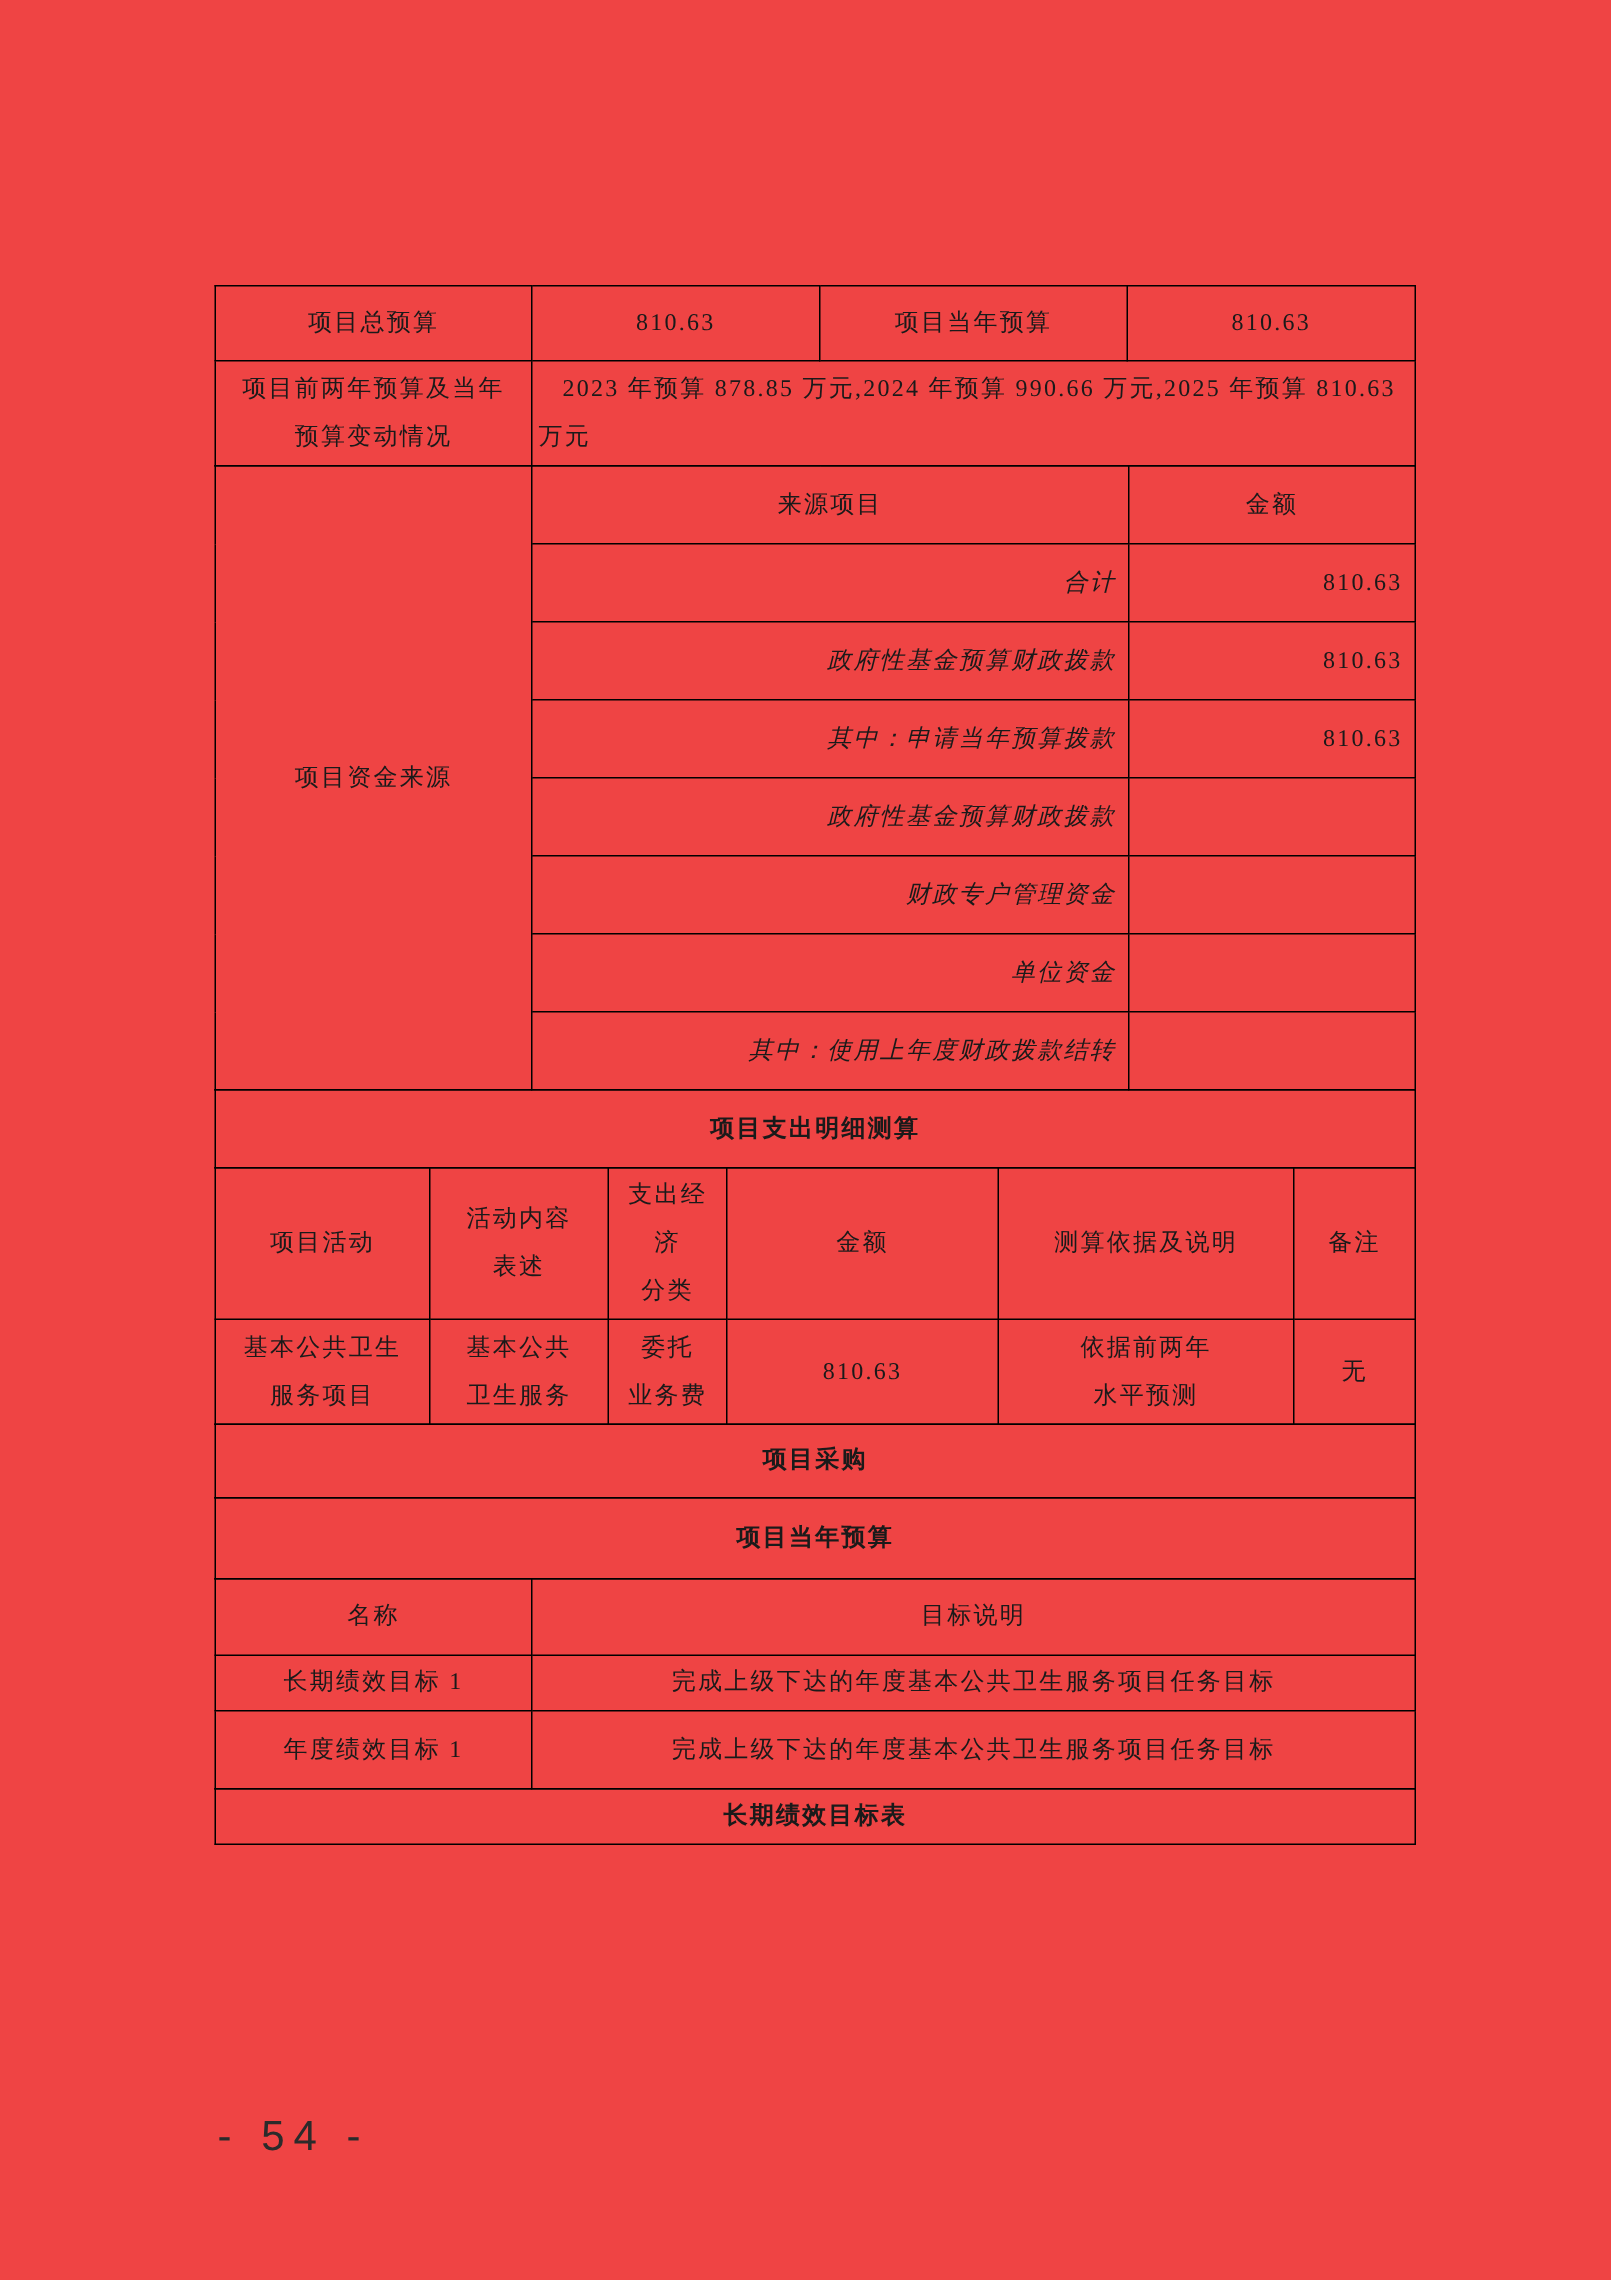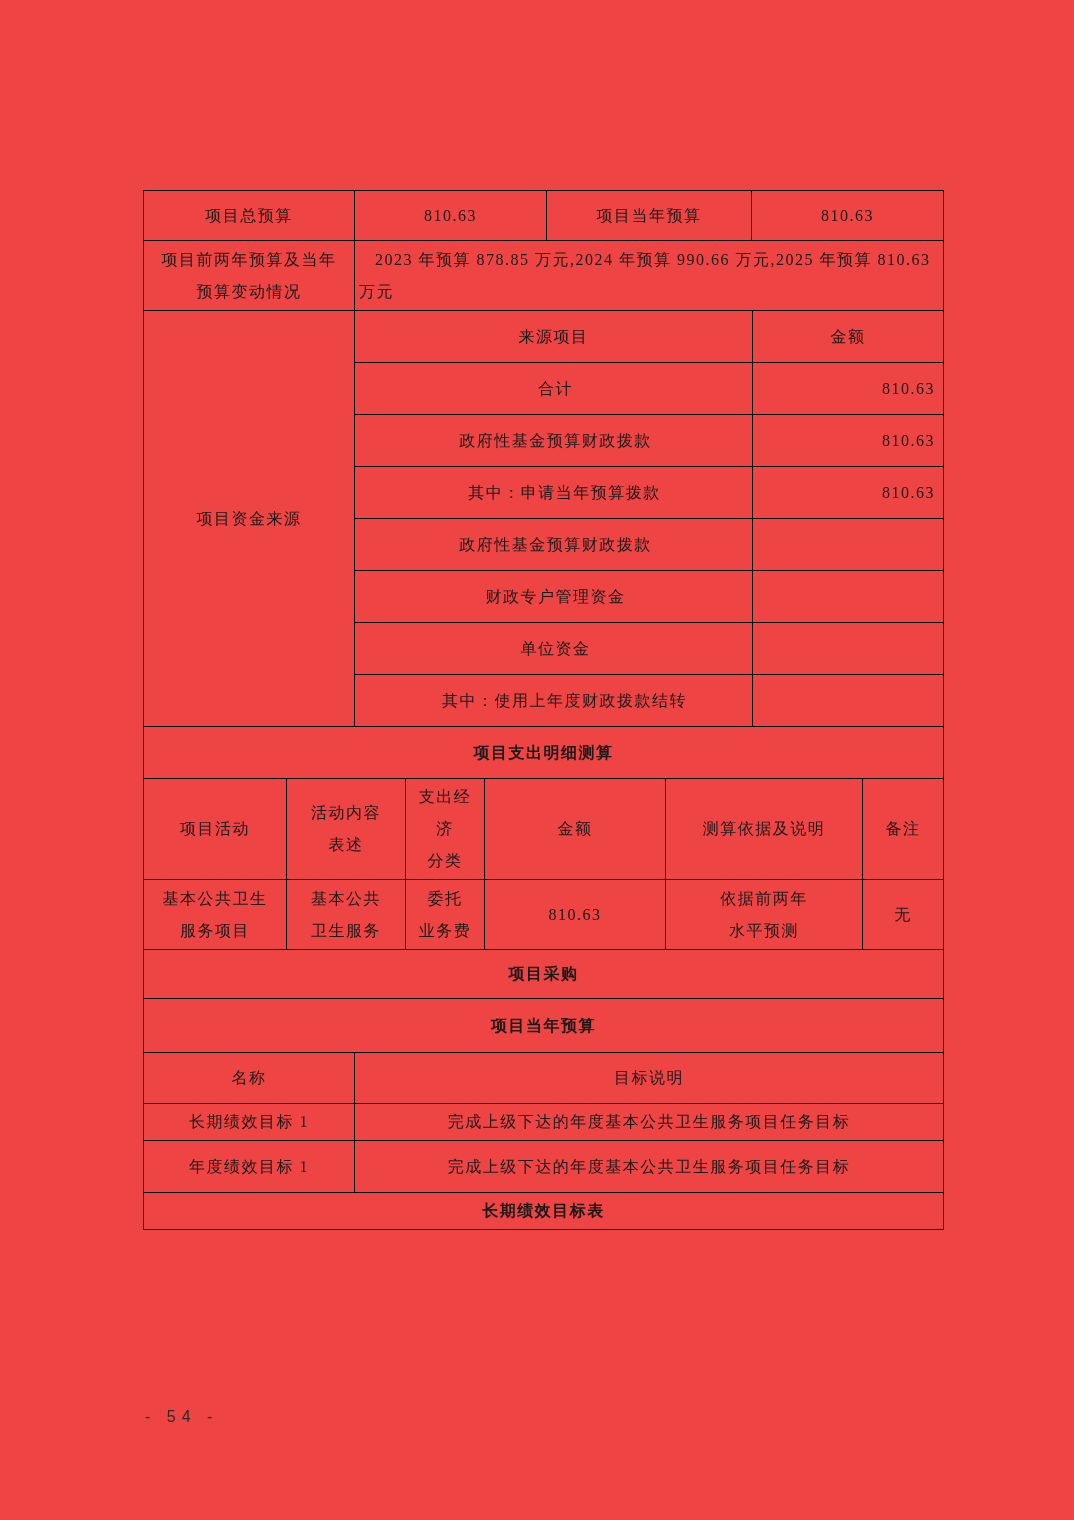--- a/index.html
+++ b/index.html
@@ -27,39 +27,39 @@
   td {
     border: 1px solid #000;
     font-size: 16px;
     letter-spacing: 1.5px;
     line-height: 2;
     text-align: center;
     vertical-align: middle;
     padding: 2px 8px;
     overflow: hidden;
   }
-  .pre { white-space: pre-line; }
+  .pre { white-space: pre-line; font-family: Liberation Mono, monospace; }
   .bold { font-weight: bold; }
-  .left { text-align: center; padding-left: 12px; }
+  .left { text-align: right; padding-left: 12px; font-style: italic; }
   .right { text-align: right; padding-right: 8px; }
   .indent { padding-left: 30px; }
   .firstline-indent { text-align: left; text-indent: 16px; padding-left: 4px; padding-right: 6px; }
   tr.h50 { height: 50px; }
   tr.h70 { height: 70px; }
   tr.h52 { height: 52px; }
   tr.h96 { height: 96px; }
   tr.h49 { height: 49px; }
   tr.h51 { height: 51px; }
   tr.h54 { height: 54px; }
   tr.h53 { height: 35px; }
   .page-number {
     position: absolute;
     left: 145px;
     top: 1408px;
-    font-size: 16px;
+    font-size: 28px;
     letter-spacing: 6px;
     color: #2b2b2b;
     font-family: "Liberation Sans", sans-serif;
   }
 </style>
 </head>
 <body>
 
 <div class="page">
   <div class="doc-table">

